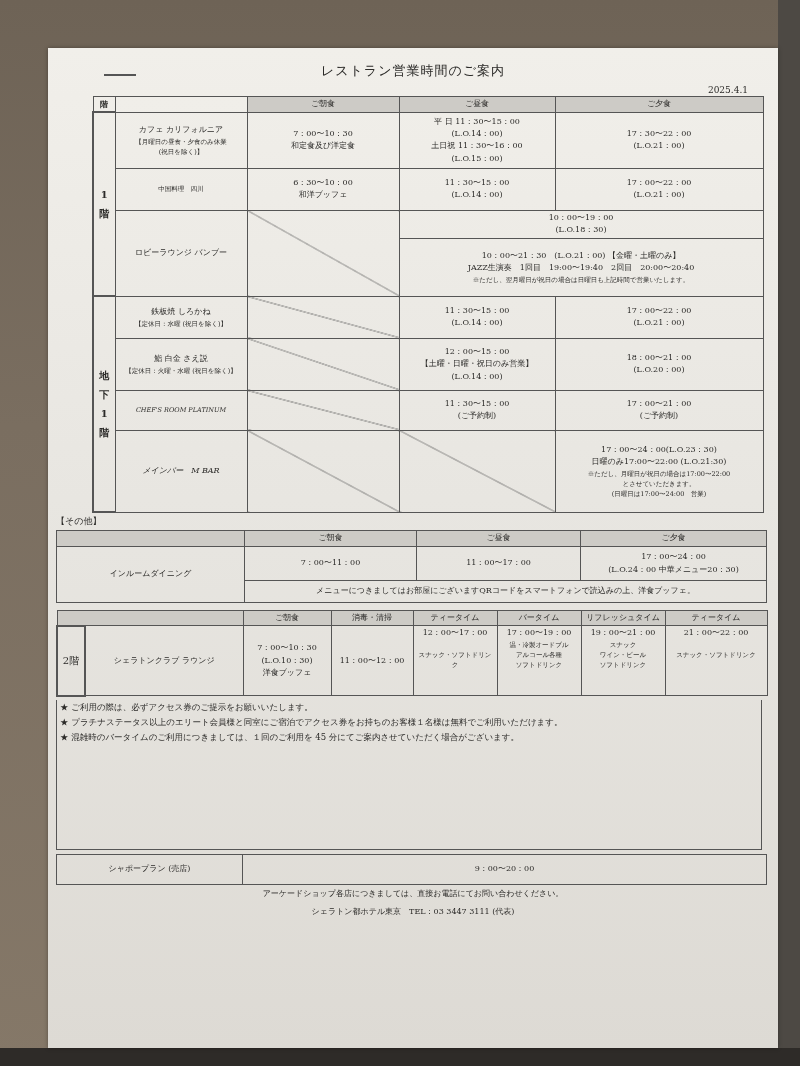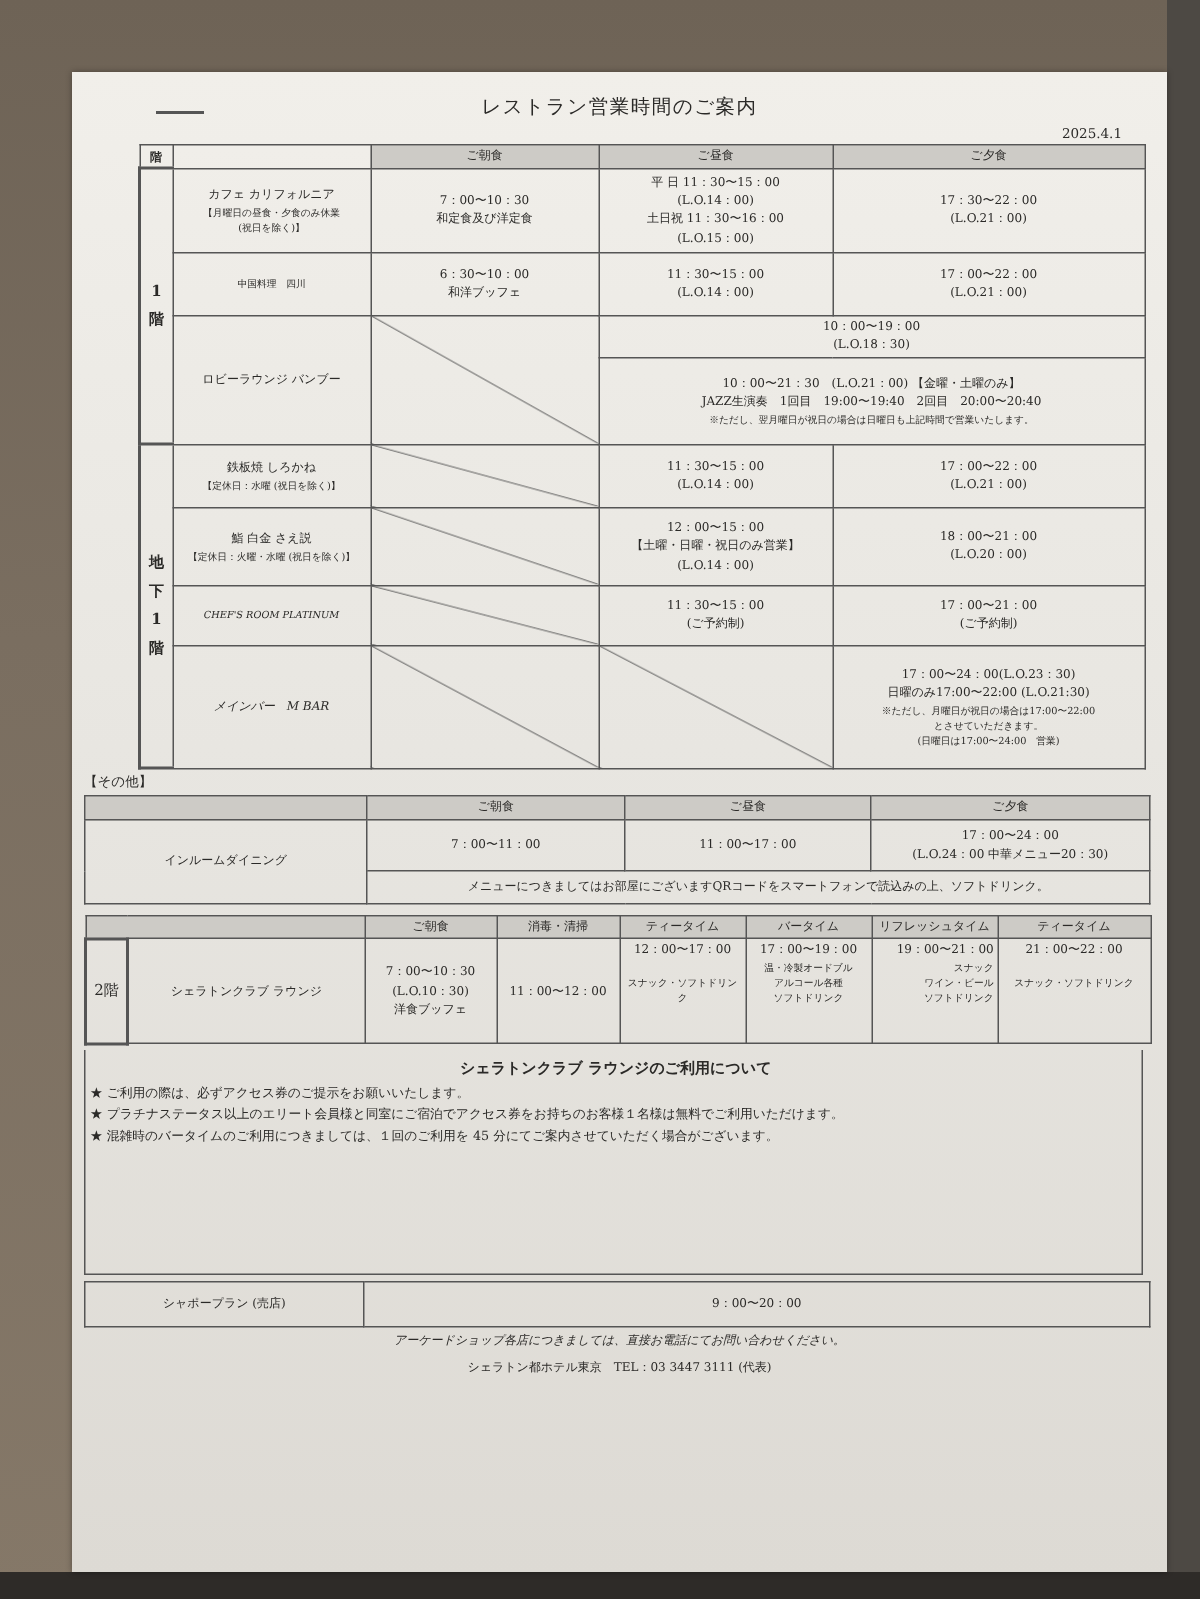--- a/index.html
+++ b/index.html
@@ -195,21 +195,21 @@
     <tr style="height:34px">
       <td rowspan="2" style="">インルームダイニング</td>
       <td>7：00〜11：00</td>
       <td>11：00〜17：00</td>
       <td>
             <div>17：00〜24：00</div>
             <div>(L.O.24：00 中華メニュー20：30)</div>
           </td>
     </tr>
     <tr style="height:22px">
-      <td colspan="3">メニューにつきましてはお部屋にございますQRコードをスマートフォンで読込みの上、ソフトドリンク。</td>
+      <td colspan="3">メニューにつきましてはお部屋にございますQRコードをスマートフォンで読込みの上、洋食ブッフェ。</td>
     </tr>
   </tbody>
     </table>
 
   <table class="t3">
     <colgroup>
         <col style="width:28px">
         <col style="width:158px">
         <col style="width:88px">
         <col style="width:82px">
@@ -240,49 +240,48 @@
       <td style="vertical-align:top;">
             <div>12：00〜17：00</div>
             <div class="small" style="margin-top:10px;">スナック・ソフトドリンク</div>
           </td>
       <td style="vertical-align:top;">
             <div>17：00〜19：00</div>
             <div class="small">温・冷製オードブル</div>
             <div class="small">アルコール各種</div>
             <div class="small">ソフトドリンク</div>
           </td>
-      <td style="vertical-align:top;text-align:right;">
+      <td style="vertical-align:top;">
             <div>19：00〜21：00</div>
             <div class="small">スナック</div>
             <div class="small">ワイン・ビール</div>
             <div class="small">ソフトドリンク</div>
           </td>
       <td style="vertical-align:top;">
             <div>21：00〜22：00</div>
             <div class="small" style="margin-top:10px;">スナック・ソフトドリンク</div>
           </td>
     </tr>
   </tbody>
     </table>
 
   <div class="notes">
-    <h3>シェラトンクラブ ラウンジのご利用について</h3>
     <p>★ ご利用の際は、必ずアクセス券のご提示をお願いいたします。</p>
     <p>★ プラチナステータス以上のエリート会員様と同室にご宿泊でアクセス券をお持ちのお客様１名様は無料でご利用いただけます。</p>
     <p>★ 混雑時のバータイムのご利用につきましては、１回のご利用を 45 分にてご案内させていただく場合がございます。</p>
   </div>
 
   <table class="t4">
     <colgroup>
         <col style="width:186px">
         <col style="width:524px">
       </colgroup>
     <tbody>
         <tr style="height:30px">
       <td>シャポープラン (売店)</td>
       <td>9：00〜20：00</td>
     </tr>
   </tbody>
     </table>
 
-  <div class="foot" style="top:840px;font-style:italic;">アーケードショップ各店につきましては、直接お電話にてお問い合わせください。</div>
+  <div class="foot" style="top:840px;">アーケードショップ各店につきましては、直接お電話にてお問い合わせください。</div>
   <div class="foot" style="top:858px;">シェラトン都ホテル東京　TEL：03 3447 3111 (代表)</div>
 </div>
 
 </body></html>

